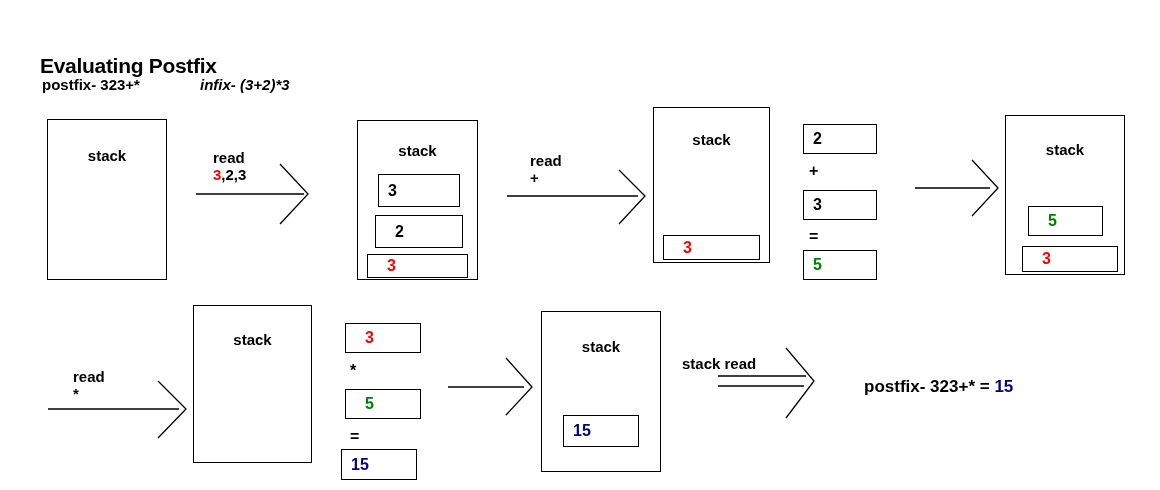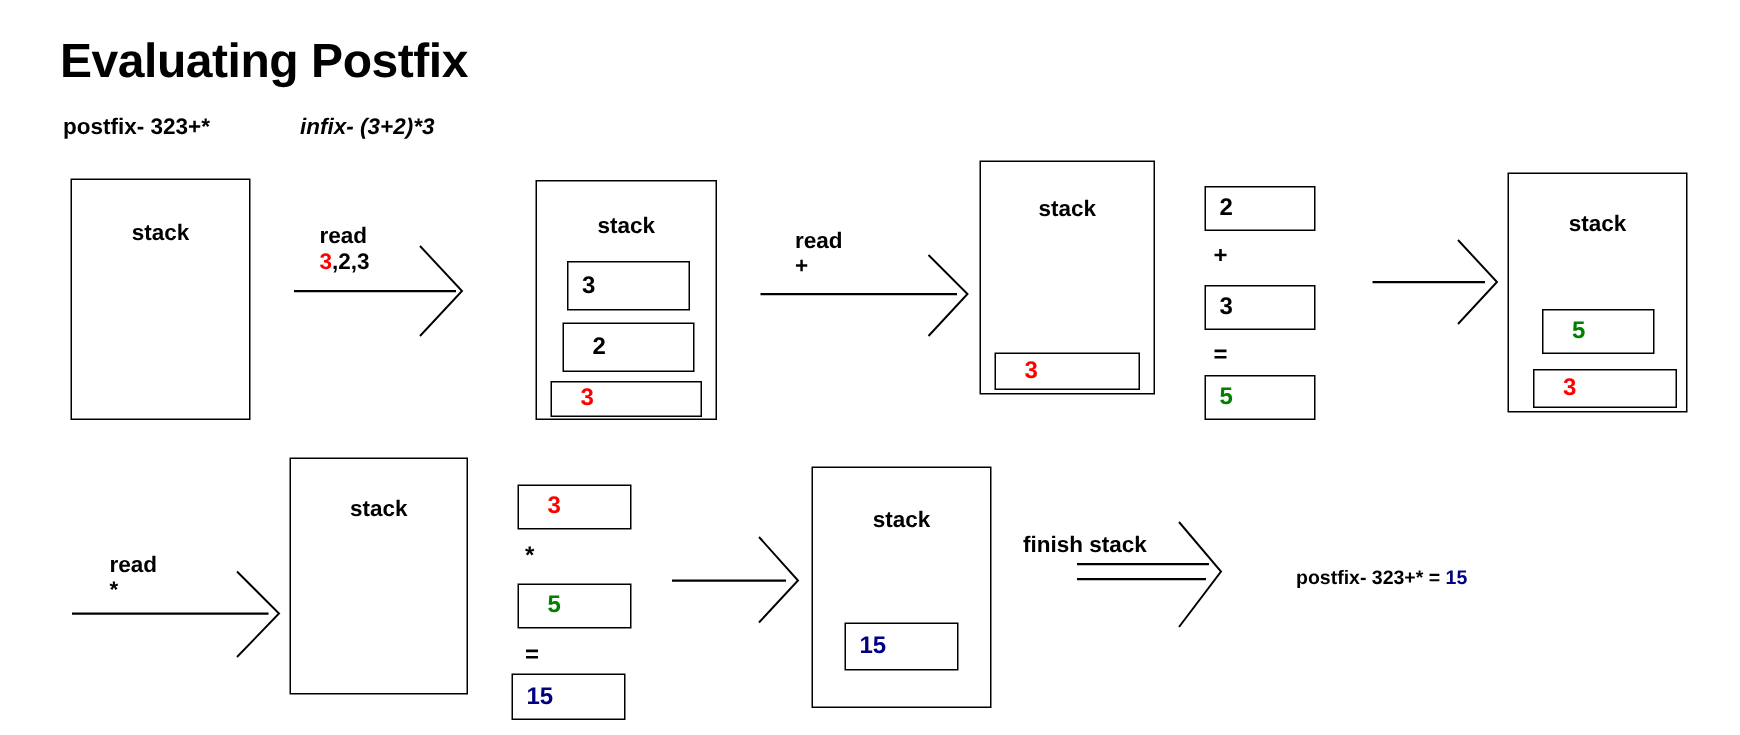--- a/index.html
+++ b/index.html
@@ -14,24 +14,25 @@
     height: 490px;
     background: #ffffff;
     font-family: "Liberation Sans", sans-serif;
     overflow: hidden;
   }
 
   
   .title {
     position: absolute;
     font-weight: bold;
-    font-size: 32px;
+    font-size: 21px;
     color: #000000;
     letter-spacing: -0.3px;
     white-space: nowrap;
+    margin-top: 32px;
   }
   .subtitle {
     position: absolute;
     font-weight: bold;
     font-size: 15px;
     color: #000000;
     white-space: nowrap;
     text-align: right;
   }
   .arrow-label {
@@ -39,21 +40,21 @@
     font-weight: bold;
     font-size: 15px;
     color: #000000;
     white-space: nowrap;
     line-height: 17px;
   }
   .arrow-label .red { color: #ff0000; }
   .result-text {
     position: absolute;
     font-weight: bold;
-    font-size: 13px;
+    font-size: 17px;
     color: #000000;
     white-space: nowrap;
   }
   .result-text .blue { color: #000080; }
 
   
   .stack-box {
     position: absolute;
     border: 1.6px solid #000000;
     box-sizing: border-box;
@@ -193,21 +194,21 @@
   <svg class="arrow-svg" style="left:448px; top:355px;" width="90" height="70">
     <line x1="0" y1="32" x2="76" y2="32"></line>
     <polyline points="58,3 84,32 58,60"></polyline>
   </svg>
 
   <div class="stack-box" style="left:541px; top:311px; width:120px; height:161px;">
     <div class="stack-title" style="top:26px;">stack</div>
   </div>
   <div class="cell pad-left blue" style="left:563px; top:415px; width:76px; height:32px;">15</div>
 
-  <div class="arrow-label" style="left:682px; top:355px;">finish stack</div>
+  <div class="arrow-label" style="left:682px; top:355px;">stack read</div>
   <svg class="arrow-svg" style="left:718px; top:348px;" width="110" height="75">
     <line x1="0" y1="28" x2="88" y2="28"></line>
     <line x1="0" y1="38" x2="86" y2="38"></line>
     <polyline points="68,0 96,33 68,70"></polyline>
   </svg>
 
   <div class="result-text" style="left:864px; top:377px;"><span>postfix- 323+* = </span><span class="blue">15</span></div>
 
 </div>
 

